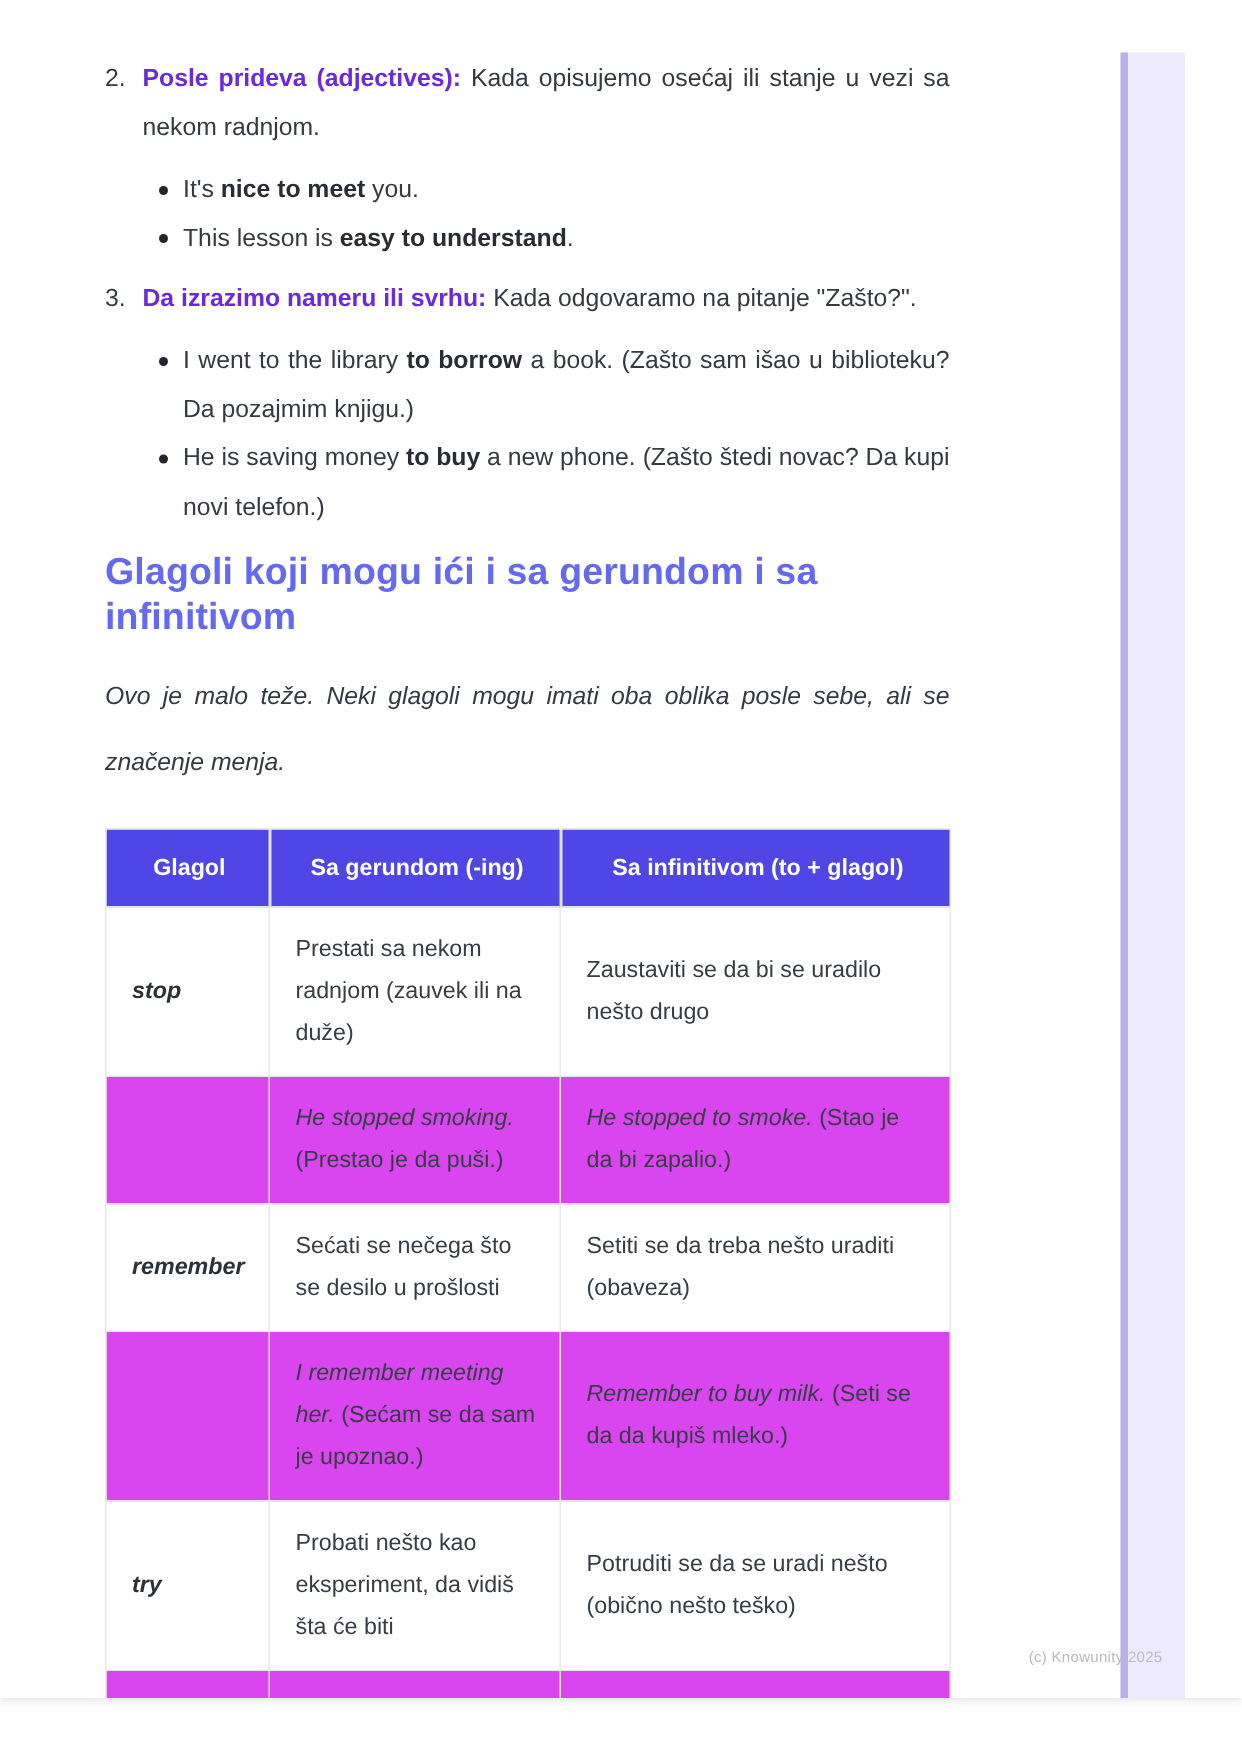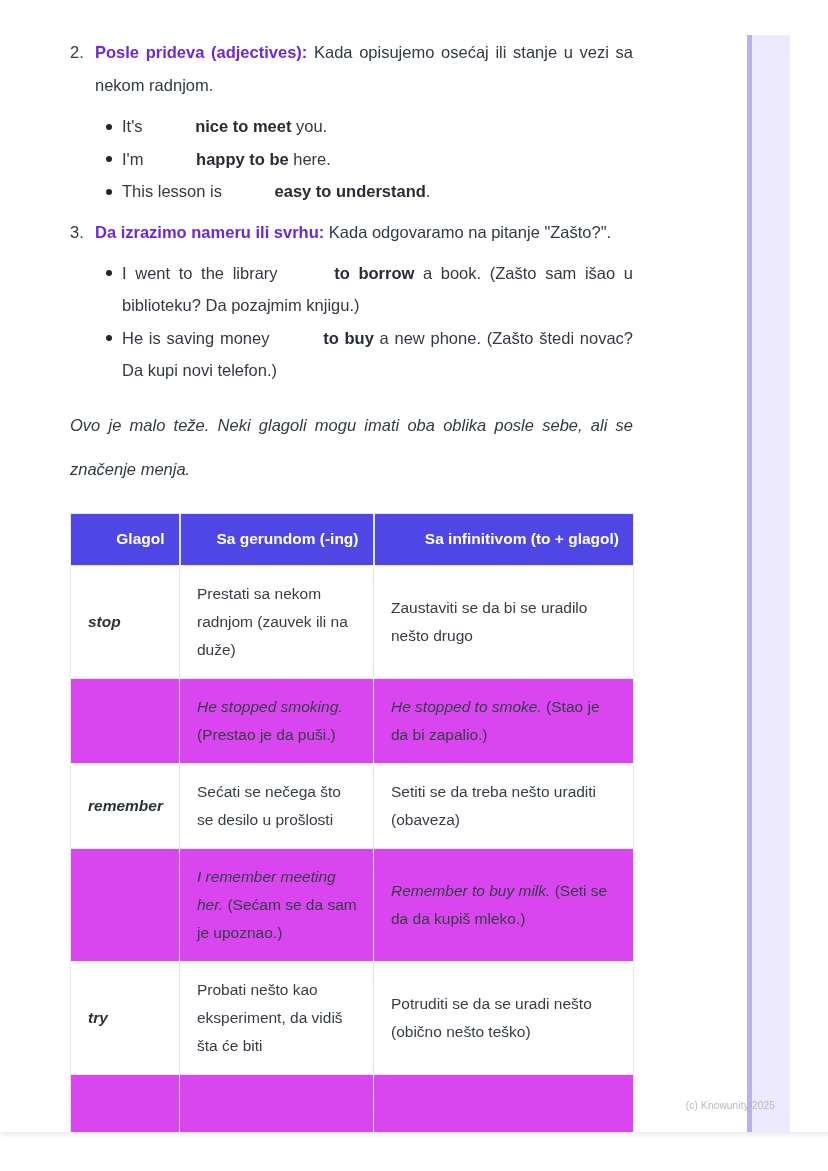--- a/index.html
+++ b/index.html
@@ -24,39 +24,39 @@
   }
   .olitem { position:relative; padding-left:25px; text-align:justify; }
   .olnum  { position:absolute; left:0; top:0; }
   .olitem b { color:#6d28d9; }
   ul.bullets { list-style:none; margin:8px 0 8px 0; }
   ul.bullets li { position:relative; padding-left:52px; text-align:justify; line-height:32.5px; }
   .dot {
     position:absolute; left:36px; top:13.5px;
     width:6px; height:6px; border-radius:50%; background:#21262d;
   }
-  ul.bullets b { color:#272d35;margin-left:48px; }
+  ul.bullets b { color:#272d35; }
   h2.section {
     margin-top:12px;
     font-size:25px; line-height:30px; font-weight:bold;
     color:#6569f0; letter-spacing:0.1px;
   }
   p.intro { margin-top:16px; text-align:justify; line-height:44px;font-style:italic; }
   table.verbs {
     margin-top:22px;
     width:563px; border-collapse:collapse; table-layout:fixed;
     font-size:15.5px; line-height:28px; color:#363d45;
     border:1px solid #e8e9ee;
   }
   table.verbs col.c1 { width:109px; }
   table.verbs col.c2 { width:194px; }
   table.verbs col.c3 { width:260px; }
   table.verbs th {
     background:#4f46e5; color:#ffffff; font-weight:bold;
-    text-align:right; vertical-align:middle;
+    text-align:center; vertical-align:middle;
     height:52px; padding:0 14px 0 17px;
     border-left:2px solid rgba(255,255,255,0.85);
     font-size:15.5px;
   }
   table.verbs th:first-child { border-left:none; }
   table.verbs td {
     border:1px solid #e8e9ee;
     vertical-align:middle;
     padding:14px 15px 14px 17px;
   }
@@ -93,44 +93,41 @@
       <b>Posle prideva (adjectives):</b><span> Kada opisujemo osećaj ili stanje u vezi sa nekom radnjom.</span>
     </div>
 
     <ul class="bullets">
       <li>
         <span class="dot"></span>
         <span><span>It's </span><b>nice to meet</b><span> you.</span></span>
       </li>
       <li>
         <span class="dot"></span>
-        <span><span>I'm </span><b>happy to be</b><span> here.</span></span>
-      </li>
-      <li>
-        <span class="dot"></span>
         <span><span>This lesson is </span><b>easy to understand</b><span>.</span></span>
       </li>
     </ul>
 
     <div class="olitem">
       <span class="olnum">3.</span>
       <b>Da izrazimo nameru ili svrhu:</b><span> Kada odgovaramo na pitanje "Zašto?".</span>
     </div>
 
     <ul class="bullets">
       <li>
         <span class="dot"></span>
         <span><span>I went to the library </span><b>to borrow</b><span> a book. (Zašto sam išao u biblioteku? Da pozajmim knjigu.)</span></span>
       </li>
       <li>
         <span class="dot"></span>
         <span><span>He is saving money </span><b>to buy</b><span> a new phone. (Zašto štedi novac? Da kupi novi telefon.)</span></span>
       </li>
     </ul>
 
+    <h2 class="section">Glagoli koji mogu ići i sa gerundom i sa infinitivom</h2>
 
     <p class="intro">Ovo je malo teže. Neki glagoli mogu imati oba oblika posle sebe, ali se značenje menja.</p>
 
     <table class="verbs">
       <colgroup>
           <col class="c1">
           <col class="c2">
           <col class="c3">
         </colgroup>
       <thead>

